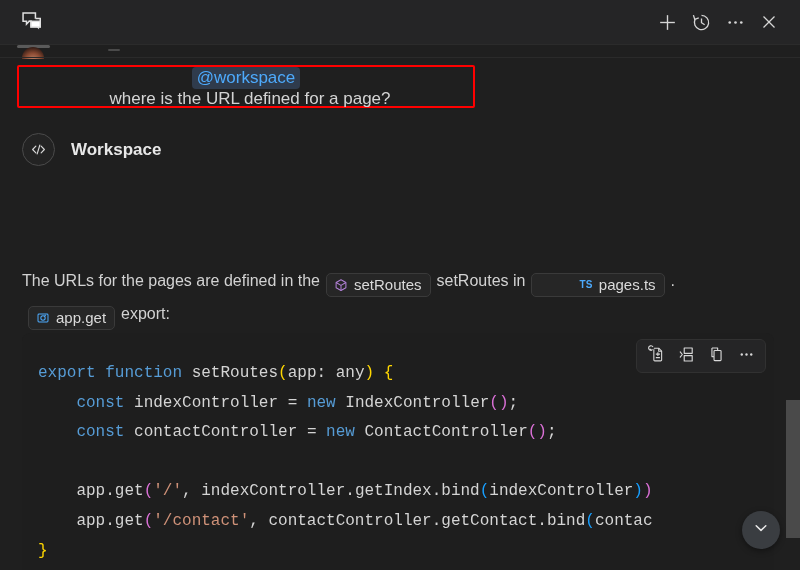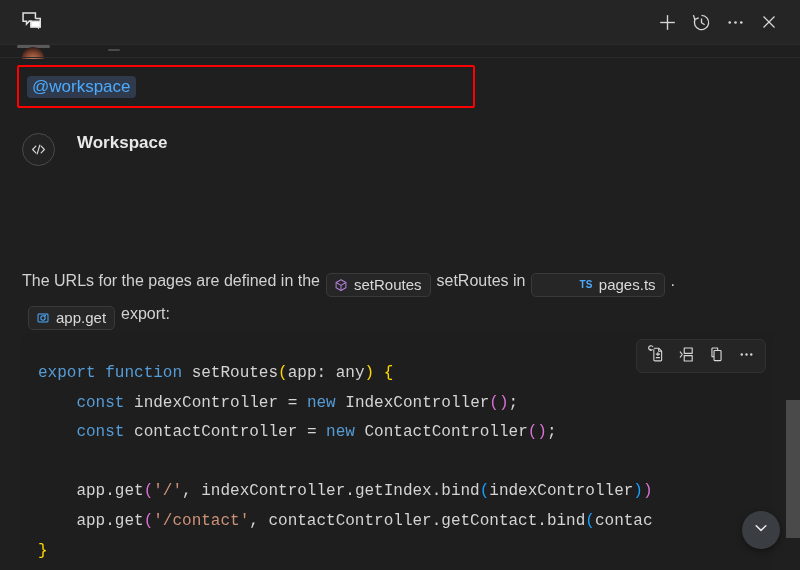--- a/index.html
+++ b/index.html
@@ -73,20 +73,21 @@
 
   
   .prompt-wrap {
     position: absolute;
     left: 17px; top: 20px;
     width: 458px; height: 43px;
     border: 2px solid #ff0000;
     border-radius: 2px;
     display: flex; align-items: center;
     padding: 0 8px;
+    flex-direction: column;
   }
   .at-chip {
     display: inline-flex; align-items: center;
     background: #2f3b4c;
     color: #4daafc;
     border-radius: 4px;
     padding: 2px 5px 3px 5px;
     font-size: 17px;
     line-height: 1;
     font-family: "Liberation Sans", sans-serif;
@@ -95,21 +96,21 @@
     color: #d4d4d4;
     font-size: 17px;
     margin-left: 8px;
     white-space: nowrap;
   }
 
   
   .agent-row {
     position: absolute;
     left: 22px; top: 88px;
-    display: flex; gap: 22px;
+    display: flex; align-items: center; gap: 16px;
   }
   .agent-avatar {
     width: 33px; height: 33px;
     border-radius: 50%;
     border: 1px solid #4a4a4a;
     background: #232323;
     display: flex; align-items: center; justify-content: center;
     color: #cfcfcf;
     font-size: 14px;
     font-family: "Liberation Mono", monospace;
@@ -304,20 +305,21 @@
 
     <div class="prev-row">
       <div class="prev-avatar-bar"></div>
       <div class="prev-avatar"></div>
       <div class="prev-name"></div>
       <div class="divider-line"></div>
     </div>
 
     <div class="prompt-wrap">
       <span class="at-chip">@workspace</span>
+      <span class="prompt-text">where is the URL defined for a page?</span>
     </div>
 
     <div class="agent-row">
       <div class="agent-avatar">
         <svg width="17" height="17" viewBox="0 0 18 18" fill="none" stroke="#d8d8d8" stroke-width="1.25" stroke-linecap="round" stroke-linejoin="round">
           <polyline points="6.2,5.4 2.8,9 6.2,12.6"></polyline>
           <polyline points="11.8,5.4 15.2,9 11.8,12.6"></polyline>
           <line x1="10.4" y1="4.4" x2="7.6" y2="13.6"></line>
         </svg>
       </div>

